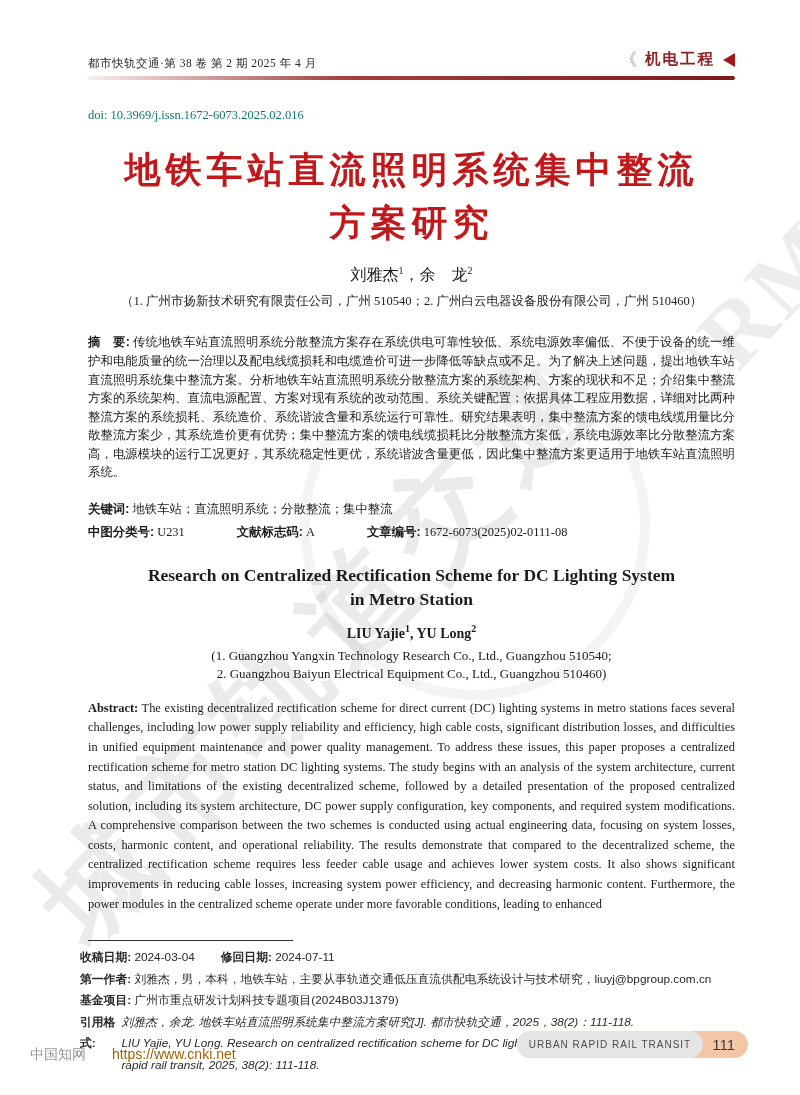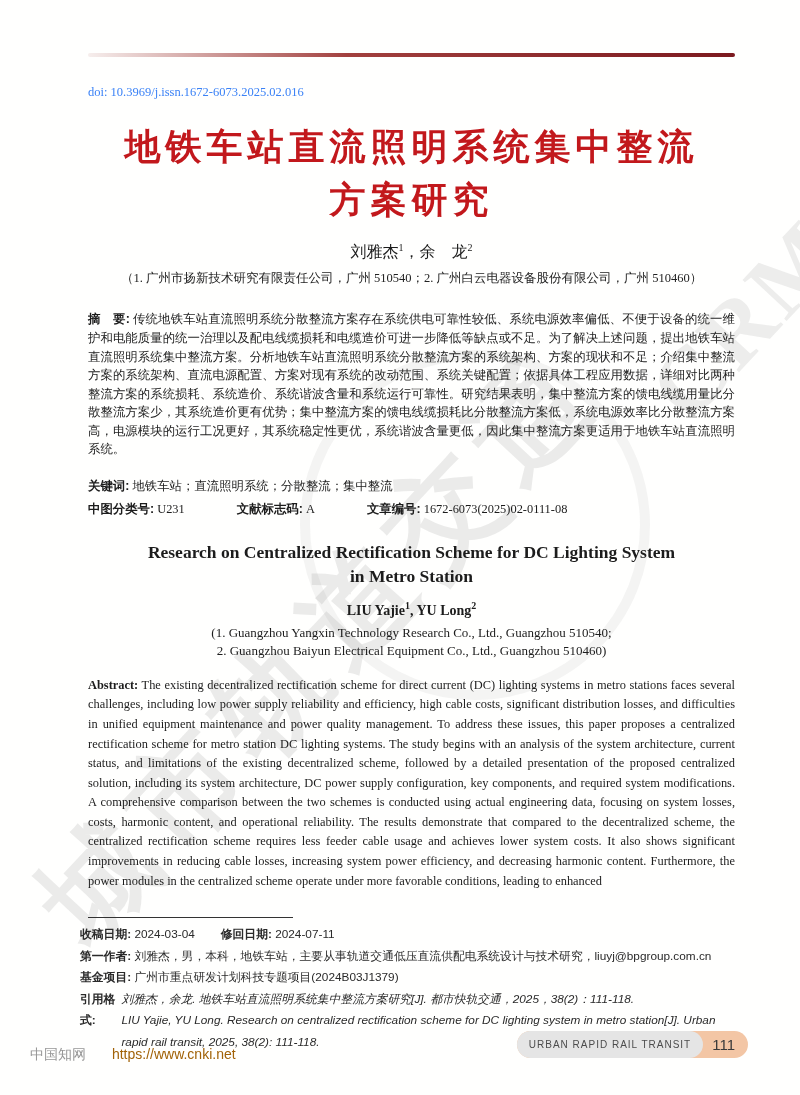--- a/index.html
+++ b/index.html
@@ -41,21 +41,21 @@
   .hdr-right{display:flex;align-items:center;gap:8px;}
   .hdr-guillemet{color:#9b9b9b;font-size:17px;}
   .hdr-section{color:#8e2227;font-size:15.5px;font-weight:bold;letter-spacing:2px;font-family:"Liberation Sans",sans-serif;}
   .hdr-arrow{width:0;height:0;border-top:7px solid transparent;border-bottom:7px solid transparent;border-right:12px solid #a3181e;}
   .rule{
     margin-top:5px;height:4px;
     background:linear-gradient(to right, rgba(170,90,85,0.10), #a2403e 40%, #7c1a1f 100%);
     border-radius:2px;
   }
   
-  .doi{margin-top:28px;font-size:12.5px;color:#3b82f6;}
+  .doi{margin-top:28px;font-size:12.5px;color:#0f766e;}
   .title-cn{
     margin-top:20px;text-align:center;
     font-size:36px;line-height:53px;font-weight:bold;
     color:#c2181c;letter-spacing:5px;
     font-family:"DejaVu Serif","Liberation Serif",serif;
   }
   .authors-cn{margin-top:16px;text-align:center;font-size:16px;}
   .authors-cn sup,.authors-en sup{font-size:10px;}
   .affil-cn{margin-top:7px;text-align:center;font-size:12.5px;color:#222;}
   
@@ -98,20 +98,28 @@
 <body>
 
 <div class="page">
 
   <div class="wm wm-cn">城市轨道交通</div>
   <div class="wm wm-en">CRM</div>
   <div class="wm wm-circle"></div>
 
   <div class="content">
 
+    <div class="hdr">
+      <div class="hdr-left">都市快轨交通·第 38 卷 第 2 期 2025 年 4 月</div>
+      <div class="hdr-right">
+        <span class="hdr-guillemet">《</span>
+        <span class="hdr-section">机电工程</span>
+        <span class="hdr-arrow"></span>
+      </div>
+    </div>
     <div class="rule"></div>
 
     <div class="doi">doi: 10.3969/j.issn.1672-6073.2025.02.016</div>
 
     <div class="title-cn">
       <div>地铁车站直流照明系统集中整流</div>
       <div>方案研究</div>
     </div>
 
     <div class="authors-cn"><span><span>刘雅杰</span><sup>1</sup></span><span>，</span><span><span>余　龙</span><sup>2</sup></span></div>

